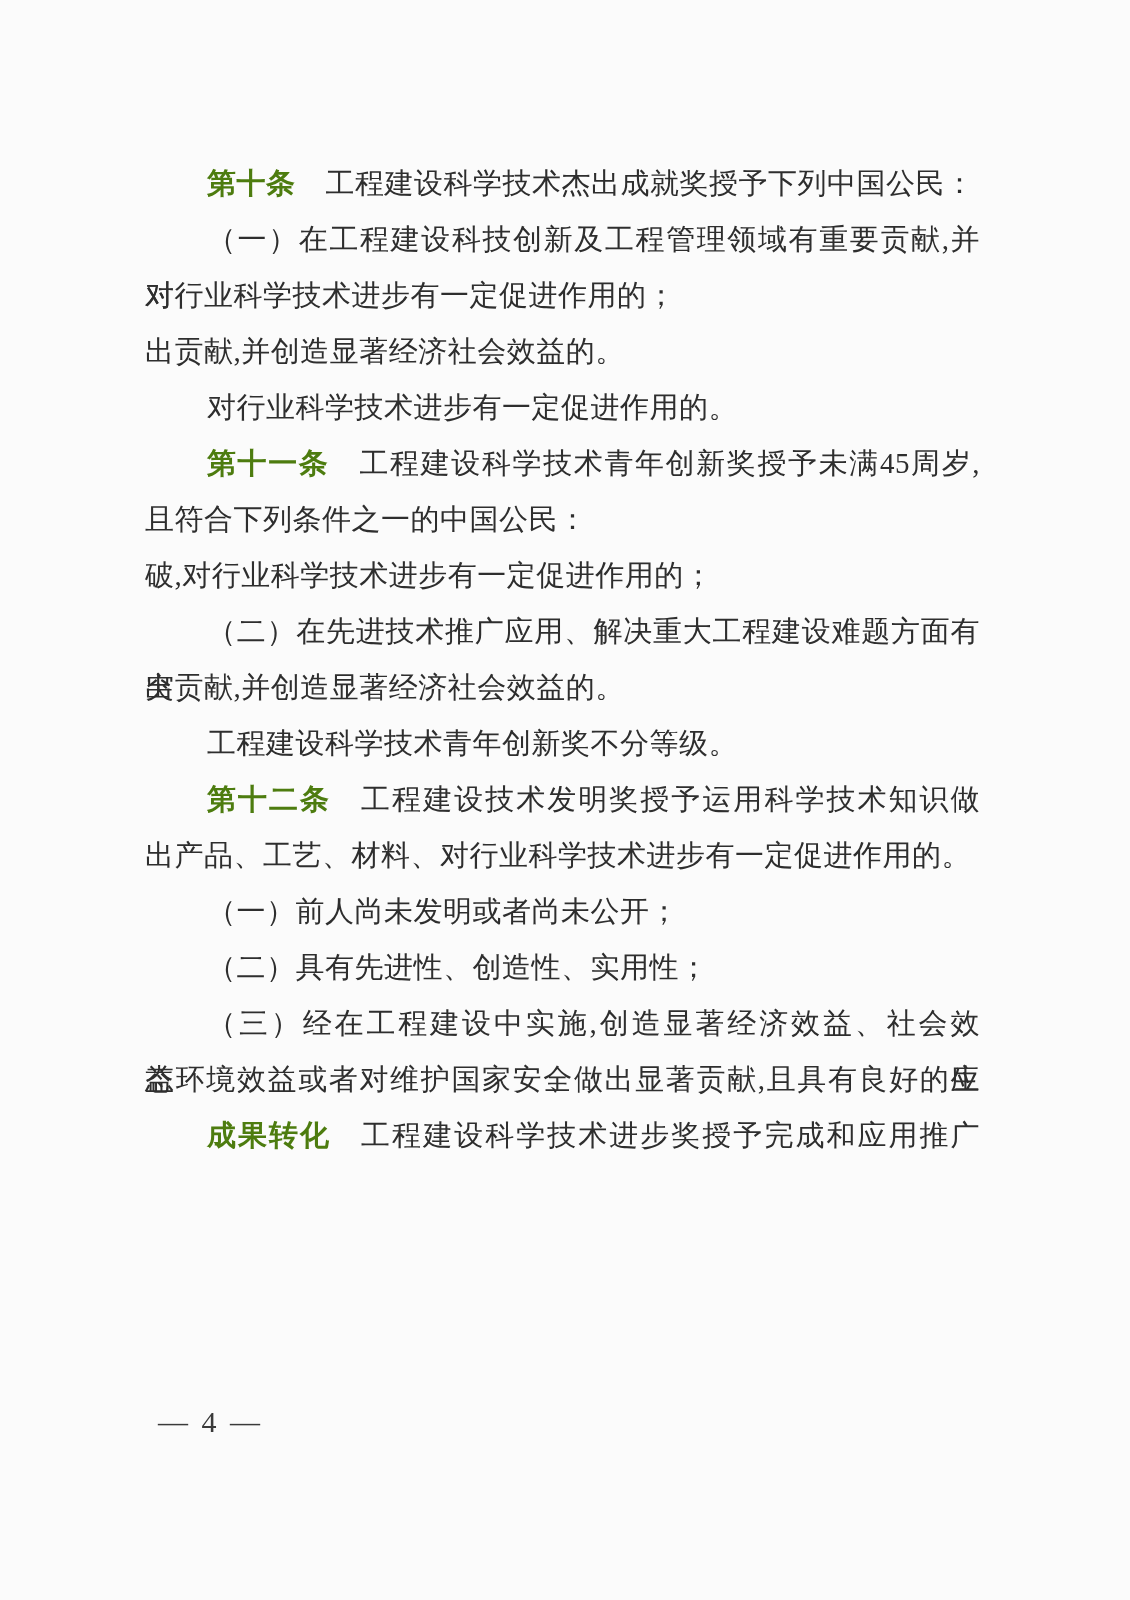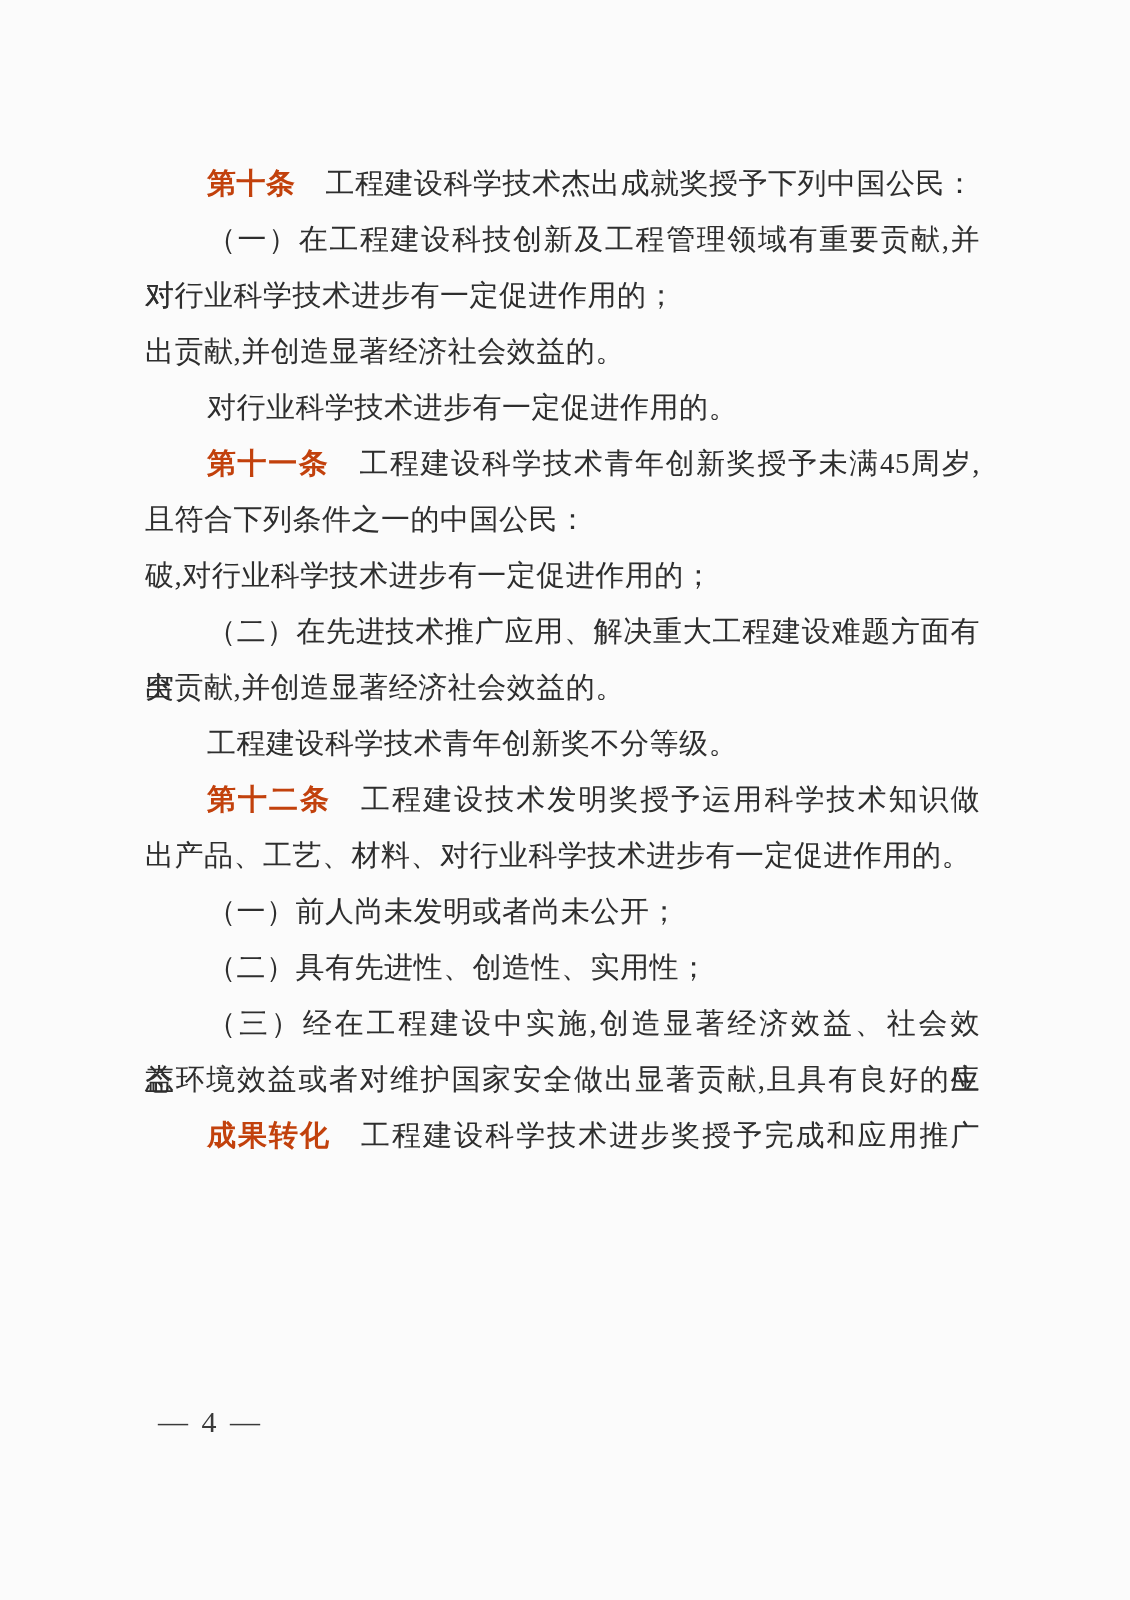--- a/index.html
+++ b/index.html
@@ -35,21 +35,21 @@
   }
   .line.justify {
     text-align: justify;
     text-align-last: justify;
     text-justify: inter-character;
   }
   .art-head {
     font-weight: 700;
     font-family: Liberation Mono, monospace;
     margin-right: 30px;
-    color: #c2410c;
+    color: #4d7c0f;
   }
   .footer {
     position: absolute;
     left: 158px;
     top: 1400px;
     font-size: 30px;
     line-height: 44px;
     letter-spacing: 3px;
     color: #3a3a3a;
   }

